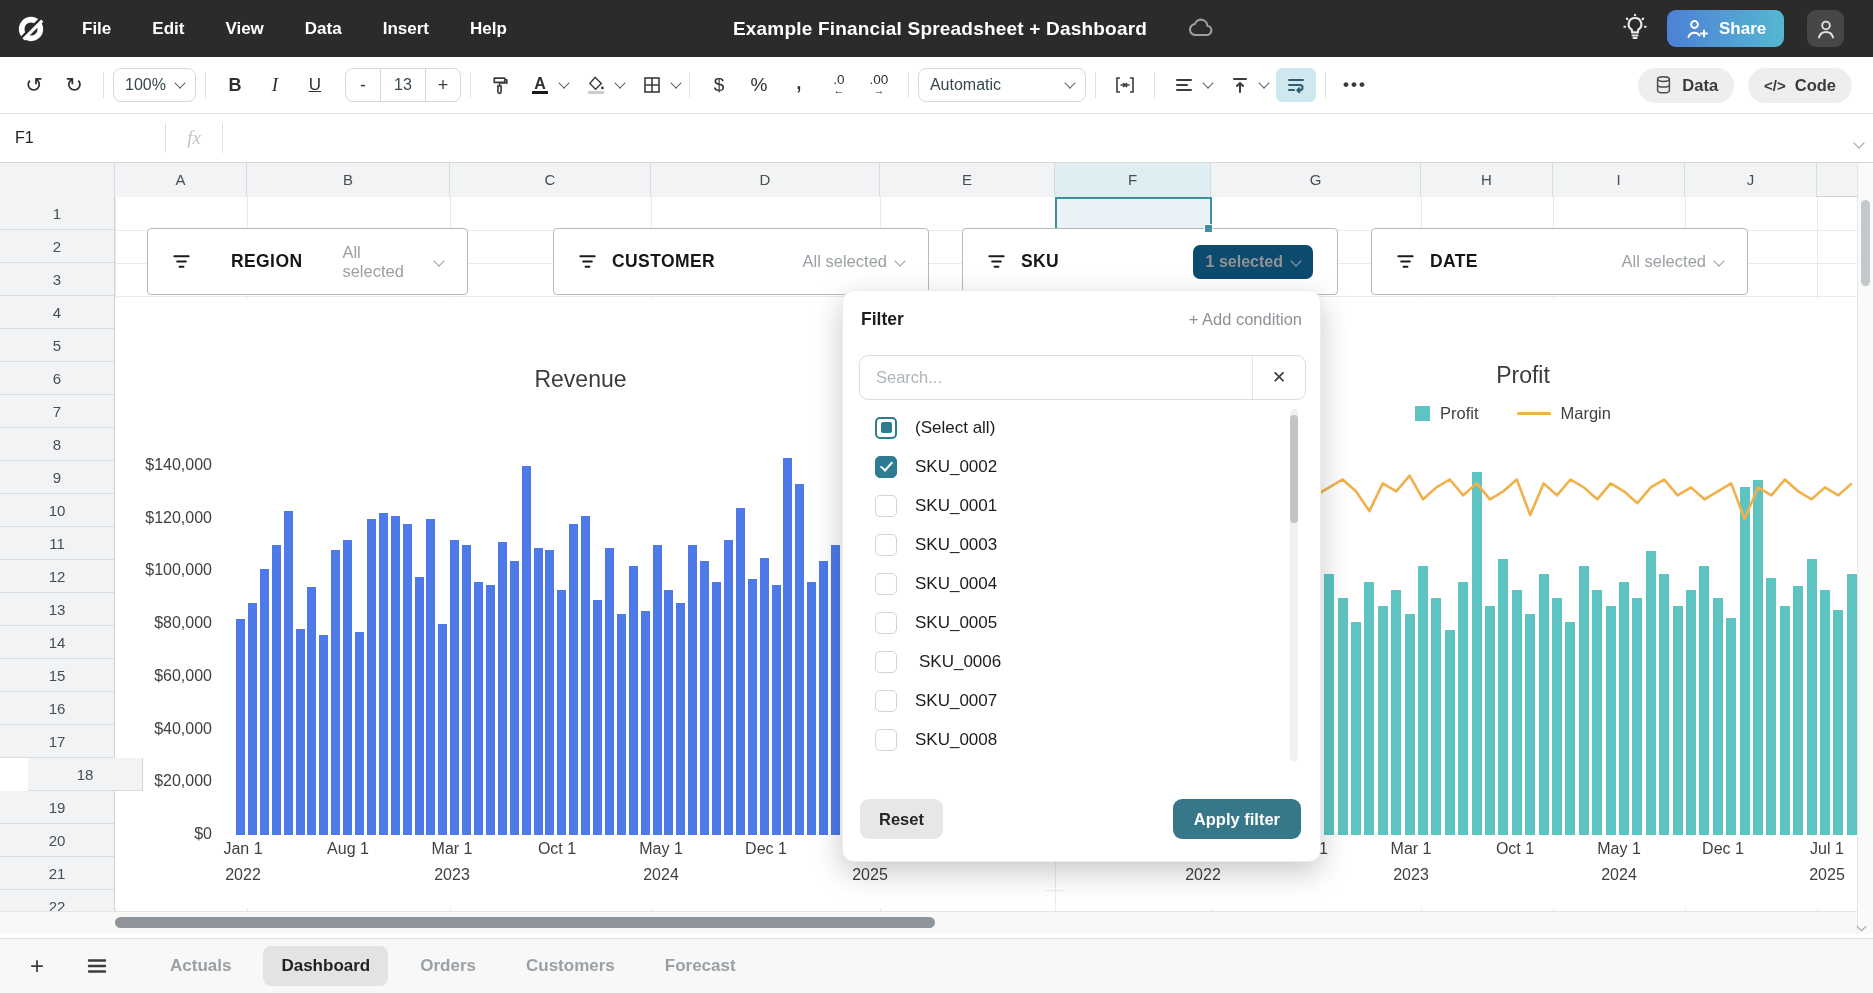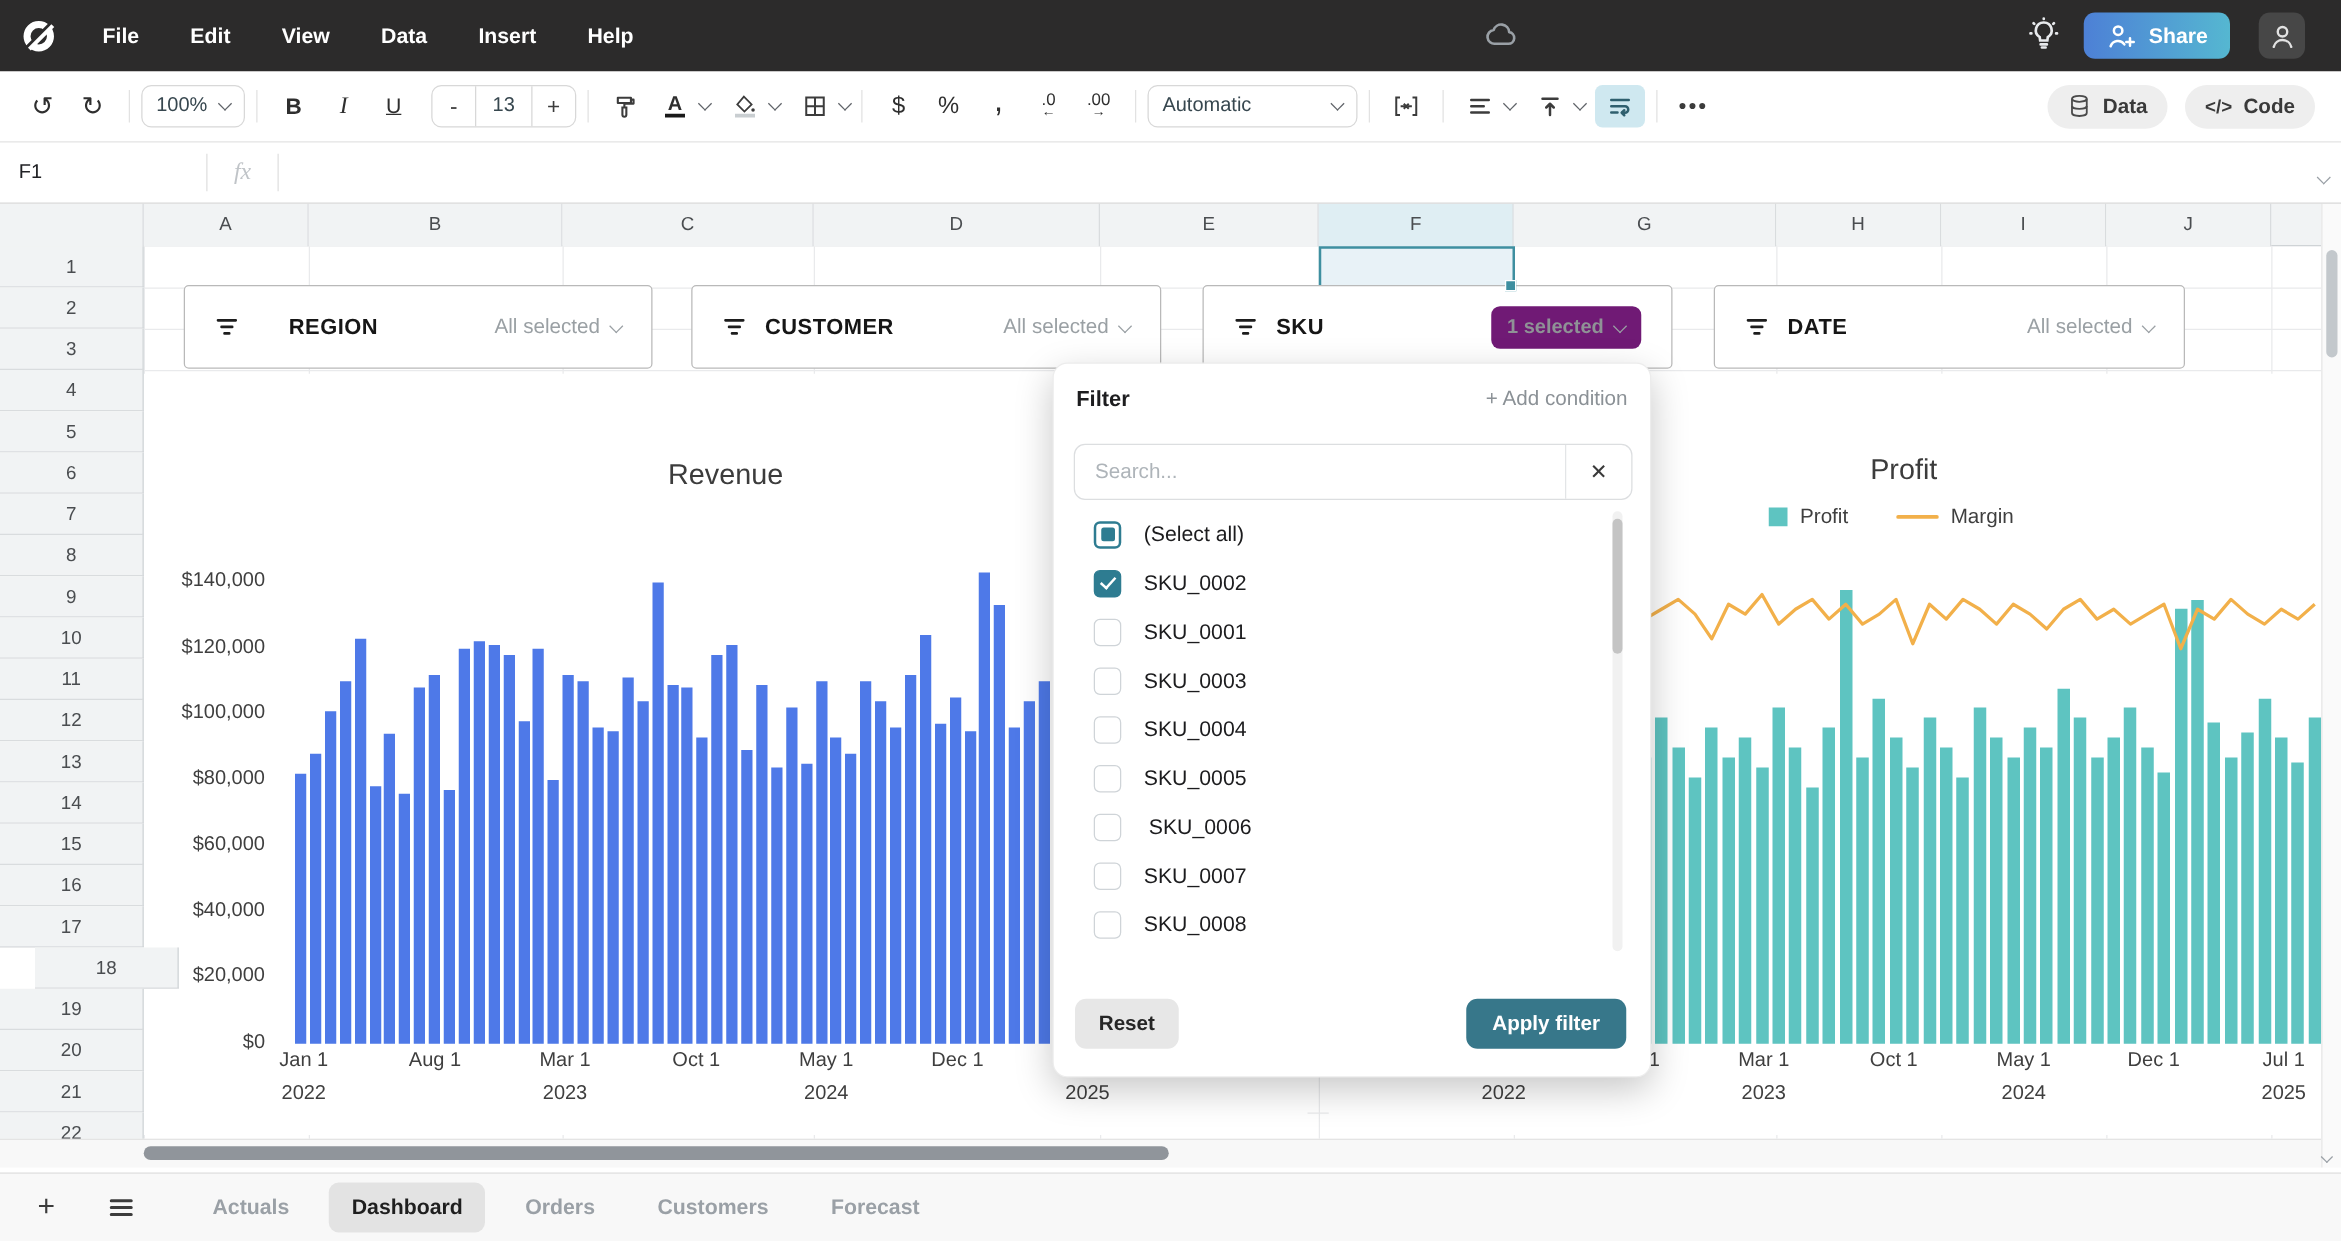--- a/index.html
+++ b/index.html
@@ -57,21 +57,21 @@
   .panel{position:absolute;top:299px;height:609px;background:#fff;z-index:2}
   #selcell{position:absolute;left:1055px;top:197px;width:157px;height:34px;background:#e8f2f7;border:2px solid #3e8fa0;box-sizing:border-box;z-index:4}
   #selhandle{position:absolute;left:1204px;top:224px;width:9px;height:9px;background:#3e8fa0;border:1.5px solid #fff;box-sizing:border-box;z-index:7}
 
   
   .chip{position:absolute;top:228px;height:67px;background:#fff;border:1.6px solid #b9b9b9;border-radius:4px;display:flex;align-items:center;
         padding:0 24px;box-sizing:border-box;gap:15px;z-index:6}
   .chiplabel{font-size:17.5px;font-weight:700;color:#161616;letter-spacing:.4px}
   .chipval{margin-left:auto;font-size:16.5px;color:#9aa0a4;font-weight:500;display:flex;align-items:center;gap:9px}
   .chipval .chev{border-color:#9aa0a4;margin-top:-2px}
-  .badge{margin-left:auto;background:#701a75;border-radius:7px;padding:8px 13px;font-size:16px;color:#8f9296;font-weight:600;display:flex;gap:9px;align-items:center}
+  .badge{margin-left:auto;background:#0c4a6e;border-radius:7px;padding:8px 13px;font-size:16px;color:#8f9296;font-weight:600;display:flex;gap:9px;align-items:center}
   .badge .chev{border-color:#9aa0a4;margin-top:-2px}
 
   
   #charts{position:absolute;left:0;top:0;width:1873px;height:993px;z-index:5;pointer-events:none}
   .ctitle{position:absolute;font-size:23px;color:#3c3c3c;text-align:center}
   .ytick{position:absolute;font-size:16px;color:#3f3f3f;text-align:right;width:120px}
   .xmonth,.xyear{position:absolute;font-size:16px;color:#3f3f3f;text-align:center;width:96px}
   .bar{position:absolute}
   .legend{position:absolute;display:flex;justify-content:center;gap:38px;font-size:16.5px;color:#3f3f3f;align-items:center}
   .litem{display:flex;align-items:center;gap:10px}
@@ -132,20 +132,21 @@
       </svg>
     </span>
     <div id="menu">
         <div class="menu-item">File</div>
         <div class="menu-item">Edit</div>
         <div class="menu-item">View</div>
         <div class="menu-item">Data</div>
         <div class="menu-item">Insert</div>
         <div class="menu-item">Help</div>
       </div>
+    <div id="title">Example Financial Spreadsheet + Dashboard</div>
     <span id="cloud-ic">
       <svg width="28" height="26" viewBox="0 0 24 22">
           <path d="M7 17h9a4 4 0 0 0 .6-7.96A5.5 5.5 0 0 0 5.9 7.6 3.8 3.8 0 0 0 7 17Z" fill="none" stroke="#9aa0a6" stroke-width="1.8" stroke-linejoin="round"></path>
         </svg>
     </span>
     <span id="bulb-ic">
       <svg width="30" height="30" viewBox="0 0 24 24">
           <path d="M12 4a5 5 0 0 1 2.6 9.3l-.3 2.2h-4.6l-.3-2.2A5 5 0 0 1 12 4Z" fill="none" stroke="#e8eaed" stroke-width="1.7"></path>
           <path d="M10 18h4M10.8 20h2.4M12 1.5v.2M5.5 4.5l.4.4M18.5 4.5l-.4.4M3.5 11h.6M19.9 11h.6" stroke="#e8eaed" stroke-width="1.7" stroke-linecap="round"></path>
         </svg>
@@ -355,21 +356,21 @@
       <div class="hline" style="top: 890px;"></div>
     </div>
 
   <div class="panel" style="left:115px;width:931px"></div>
   <div class="panel" style="left:1063px;width:810px"></div>
 
   <div id="selcell"></div>
   <div id="selhandle"></div>
 
   <div id="chips">
-      <div class="chip" style="left: 147px; width: 375px; gap: 40px;">
+      <div class="chip" style="left: 147px; width: 321px; gap: 40px;">
         <div>
           <svg width="19" height="17" viewBox="0 0 20 17">
             <path d="M2.5 3h15M5.5 8.5h9M8 14h4" stroke="#1d1d1d" stroke-width="2.2" stroke-linecap="round"></path>
           </svg>
         </div>
         <div class="chiplabel">REGION</div>
         <div class="chipval">All selected<div class="chev"></div></div>
       </div>
       <div class="chip" style="left: 553px; width: 376px;">
         <div>

